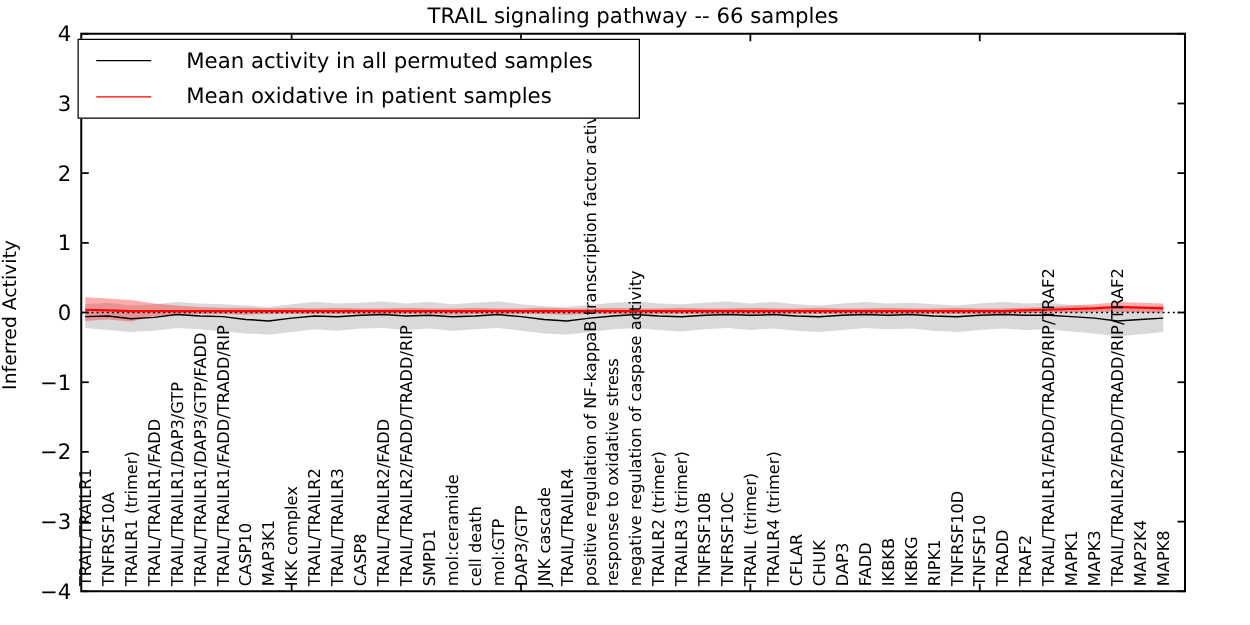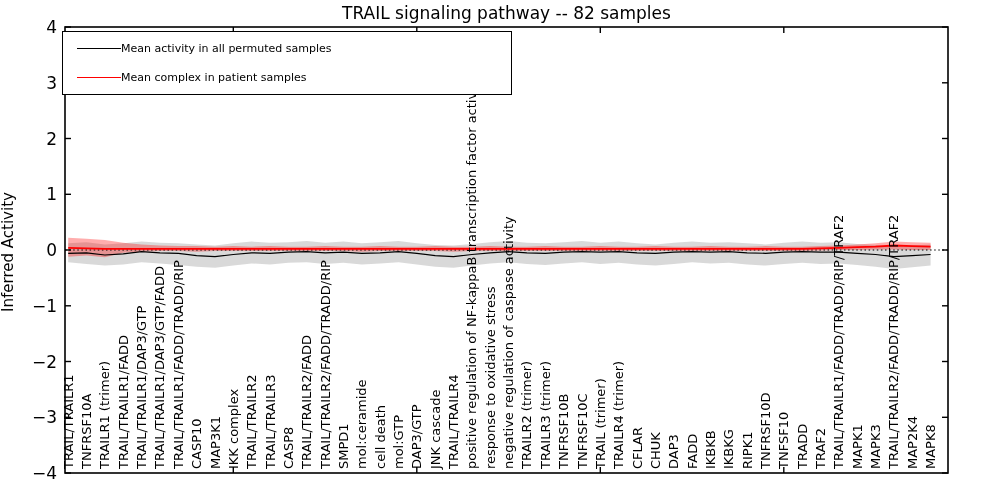--- a/index.html
+++ b/index.html
@@ -12,21 +12,21 @@
   .x-label{position:absolute;left:65px;top:479px;width:883px;text-align:center;
            font-size:15px;z-index:2;}
   .y-label{position:absolute;left:-57px;top:243px;width:130px;text-align:center;
            font-size:15px;transform:rotate(-90deg);z-index:2;}
   .legend{position:absolute;left:62px;top:31px;width:450px;height:64px;
           background:#fff;border:1.6px solid #000;z-index:6;
           display:flex;flex-direction:column;justify-content:space-evenly;
           box-sizing:border-box;padding:2px 0;}
   .legend-row{display:flex;align-items:center;height:28px;}
   .legend-line{width:44px;border-top:1.7px solid #000;margin-left:14px;flex:none;}
-  .legend-text{font-size:11px;white-space:nowrap;}
+  .legend-text{margin-left:28px;font-size:17px;white-space:nowrap;}
   text{fill:#000;}
 </style>
 </head>
 <body>
 
 <div id="figure">
   <svg id="plot-svg" width="1000" height="500">
       <polygon points="68.2,243.3 86.5,242.2 104.9,244.4 123.2,243.3 141.6,241.6 159.9,242.8 178.3,243.3 196.6,244.4 215.0,245.5 233.3,243.3 251.7,241.6 270.0,242.8 288.4,242.2 306.7,241.1 325.1,242.8 343.4,241.6 361.8,243.3 380.1,242.2 398.5,241.1 416.8,243.3 435.2,245.0 453.5,245.5 471.9,243.9 490.2,242.2 508.6,241.1 526.9,242.8 545.3,243.3 563.6,242.2 582.0,241.1 600.3,242.8 618.7,241.6 637.0,243.3 655.4,244.4 673.7,242.8 692.1,241.6 710.4,242.8 728.8,242.2 747.1,243.3 765.5,244.4 783.8,242.8 802.2,241.6 820.5,242.8 838.9,242.2 857.2,243.9 875.6,245.0 893.9,246.7 912.3,245.5 930.6,244.4 930.6,265.6 912.3,267.3 893.9,269.0 875.6,266.7 857.2,265.1 838.9,263.4 820.5,263.9 802.2,262.8 783.8,263.9 765.5,265.6 747.1,264.5 728.8,262.8 710.4,263.4 692.1,262.3 673.7,263.9 655.4,265.6 637.0,264.5 618.7,262.8 600.3,263.9 582.0,262.3 563.6,263.4 545.3,265.1 526.9,263.9 508.6,262.3 490.2,263.4 471.9,265.6 453.5,267.8 435.2,266.7 416.8,264.5 398.5,262.3 380.1,263.4 361.8,264.5 343.4,262.8 325.1,263.9 306.7,262.3 288.4,262.8 270.0,264.5 251.7,263.4 233.3,265.6 215.0,267.8 196.6,266.7 178.3,265.1 159.9,263.4 141.6,262.3 123.2,264.5 104.9,265.6 86.5,263.9 68.2,262.3" fill="rgba(120,120,120,0.28)" stroke="none"></polygon>
       <polygon points="68.2,237.7 86.5,238.8 104.9,240.0 123.2,242.8 141.6,244.4 159.9,245.5 178.3,246.1 196.6,246.1 215.0,246.7 233.3,246.1 251.7,246.7 270.0,246.1 288.4,246.7 306.7,246.7 325.1,246.1 343.4,246.7 361.8,246.7 380.1,246.1 398.5,246.7 416.8,246.7 435.2,246.1 453.5,246.7 471.9,246.7 490.2,246.1 508.6,246.7 526.9,246.7 545.3,246.1 563.6,246.7 582.0,246.7 600.3,246.1 618.7,246.7 637.0,246.7 655.4,246.1 673.7,246.7 692.1,246.7 710.4,246.1 728.8,246.7 747.1,246.7 765.5,246.1 783.8,246.7 802.2,246.7 820.5,246.1 838.9,245.5 857.2,244.4 875.6,243.3 893.9,241.6 912.3,242.2 930.6,242.8 930.6,250.0 912.3,250.0 893.9,249.4 875.6,249.4 857.2,250.0 838.9,250.0 820.5,250.6 802.2,251.1 783.8,251.1 765.5,251.1 747.1,251.1 728.8,251.1 710.4,251.1 692.1,251.1 673.7,251.1 655.4,251.1 637.0,251.1 618.7,251.1 600.3,251.1 582.0,251.1 563.6,251.1 545.3,251.1 526.9,251.1 508.6,251.1 490.2,251.1 471.9,251.1 453.5,251.7 435.2,251.1 416.8,251.1 398.5,251.1 380.1,251.1 361.8,251.7 343.4,251.1 325.1,251.1 306.7,251.1 288.4,251.1 270.0,251.1 251.7,251.1 233.3,251.1 215.0,251.1 196.6,251.7 178.3,251.1 159.9,251.1 141.6,251.7 123.2,252.8 104.9,257.2 86.5,255.6 68.2,256.7" fill="rgba(255,0,0,0.32)" stroke="none"></polygon>
       <line x1="65" y1="250" x2="948" y2="250" stroke="#000" stroke-width="1.1" stroke-dasharray="1.5 2.6"></line>
@@ -111,26 +111,26 @@
       <text transform="translate(806.7,469) rotate(-90)" font-size="13" text-anchor="start">TRADD</text>
       <text transform="translate(825.0,469) rotate(-90)" font-size="13" text-anchor="start">TRAF2</text>
       <text transform="translate(843.4,469) rotate(-90)" font-size="13" text-anchor="start">TRAIL/TRAILR1/FADD/TRADD/RIP/TRAF2</text>
       <text transform="translate(861.7,469) rotate(-90)" font-size="13" text-anchor="start">MAPK1</text>
       <text transform="translate(880.1,469) rotate(-90)" font-size="13" text-anchor="start">MAPK3</text>
       <text transform="translate(898.4,469) rotate(-90)" font-size="13" text-anchor="start">TRAIL/TRAILR2/FADD/TRADD/RIP/TRAF2</text>
       <text transform="translate(916.8,469) rotate(-90)" font-size="13" text-anchor="start">MAP2K4</text>
       <text transform="translate(935.1,469) rotate(-90)" font-size="13" text-anchor="start">MAPK8</text>
     </svg>
 
-  <div class="fig-title">TRAIL signaling pathway -- 82 samples</div>
+  <div class="fig-title">TRAIL signaling pathway -- 66 samples</div>
   <div class="y-label">Inferred Activity</div>
 
   <div class="legend">
     <div class="legend-row">
       <span class="legend-line" id="legend-line-0" style="border-top-color: rgb(0, 0, 0);"></span>
       <span class="legend-text">Mean activity in all permuted samples</span>
     </div>
     <div class="legend-row">
       <span class="legend-line" id="legend-line-1" style="border-top-color: rgb(255, 0, 0);"></span>
-      <span class="legend-text">Mean complex in patient samples</span>
+      <span class="legend-text">Mean oxidative in patient samples</span>
     </div>
   </div>
 </div>
 
 </body></html>

